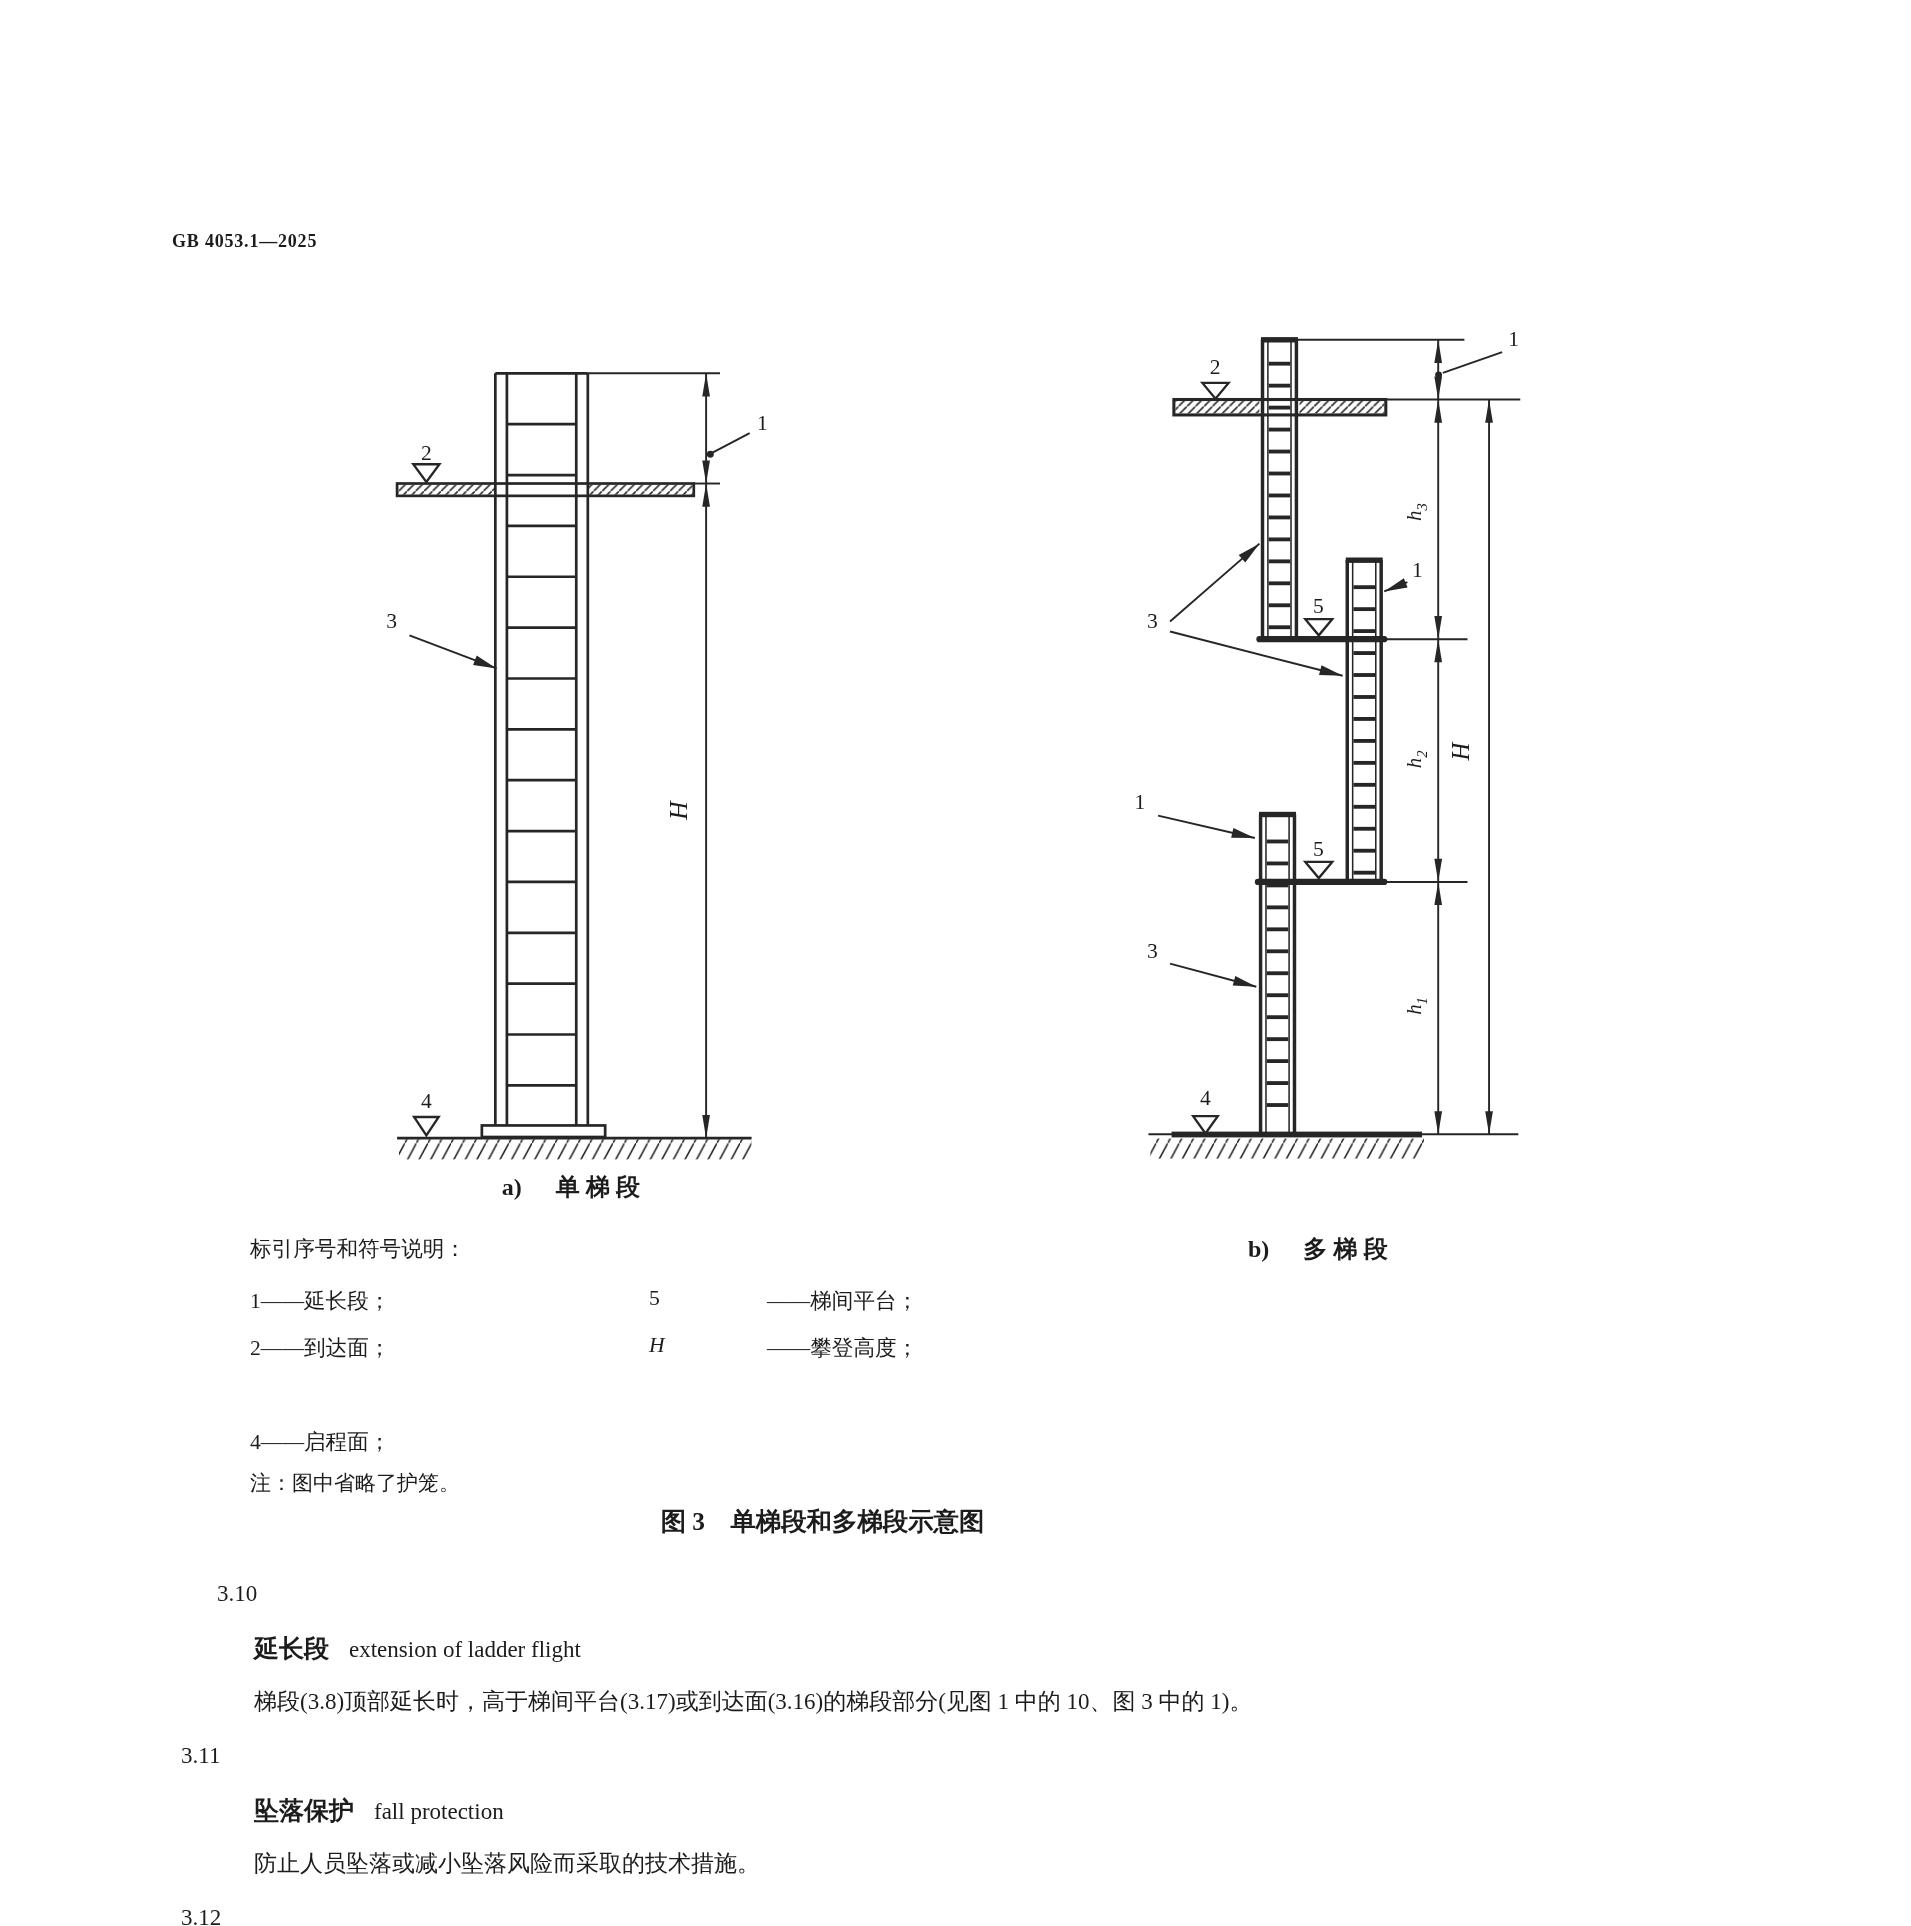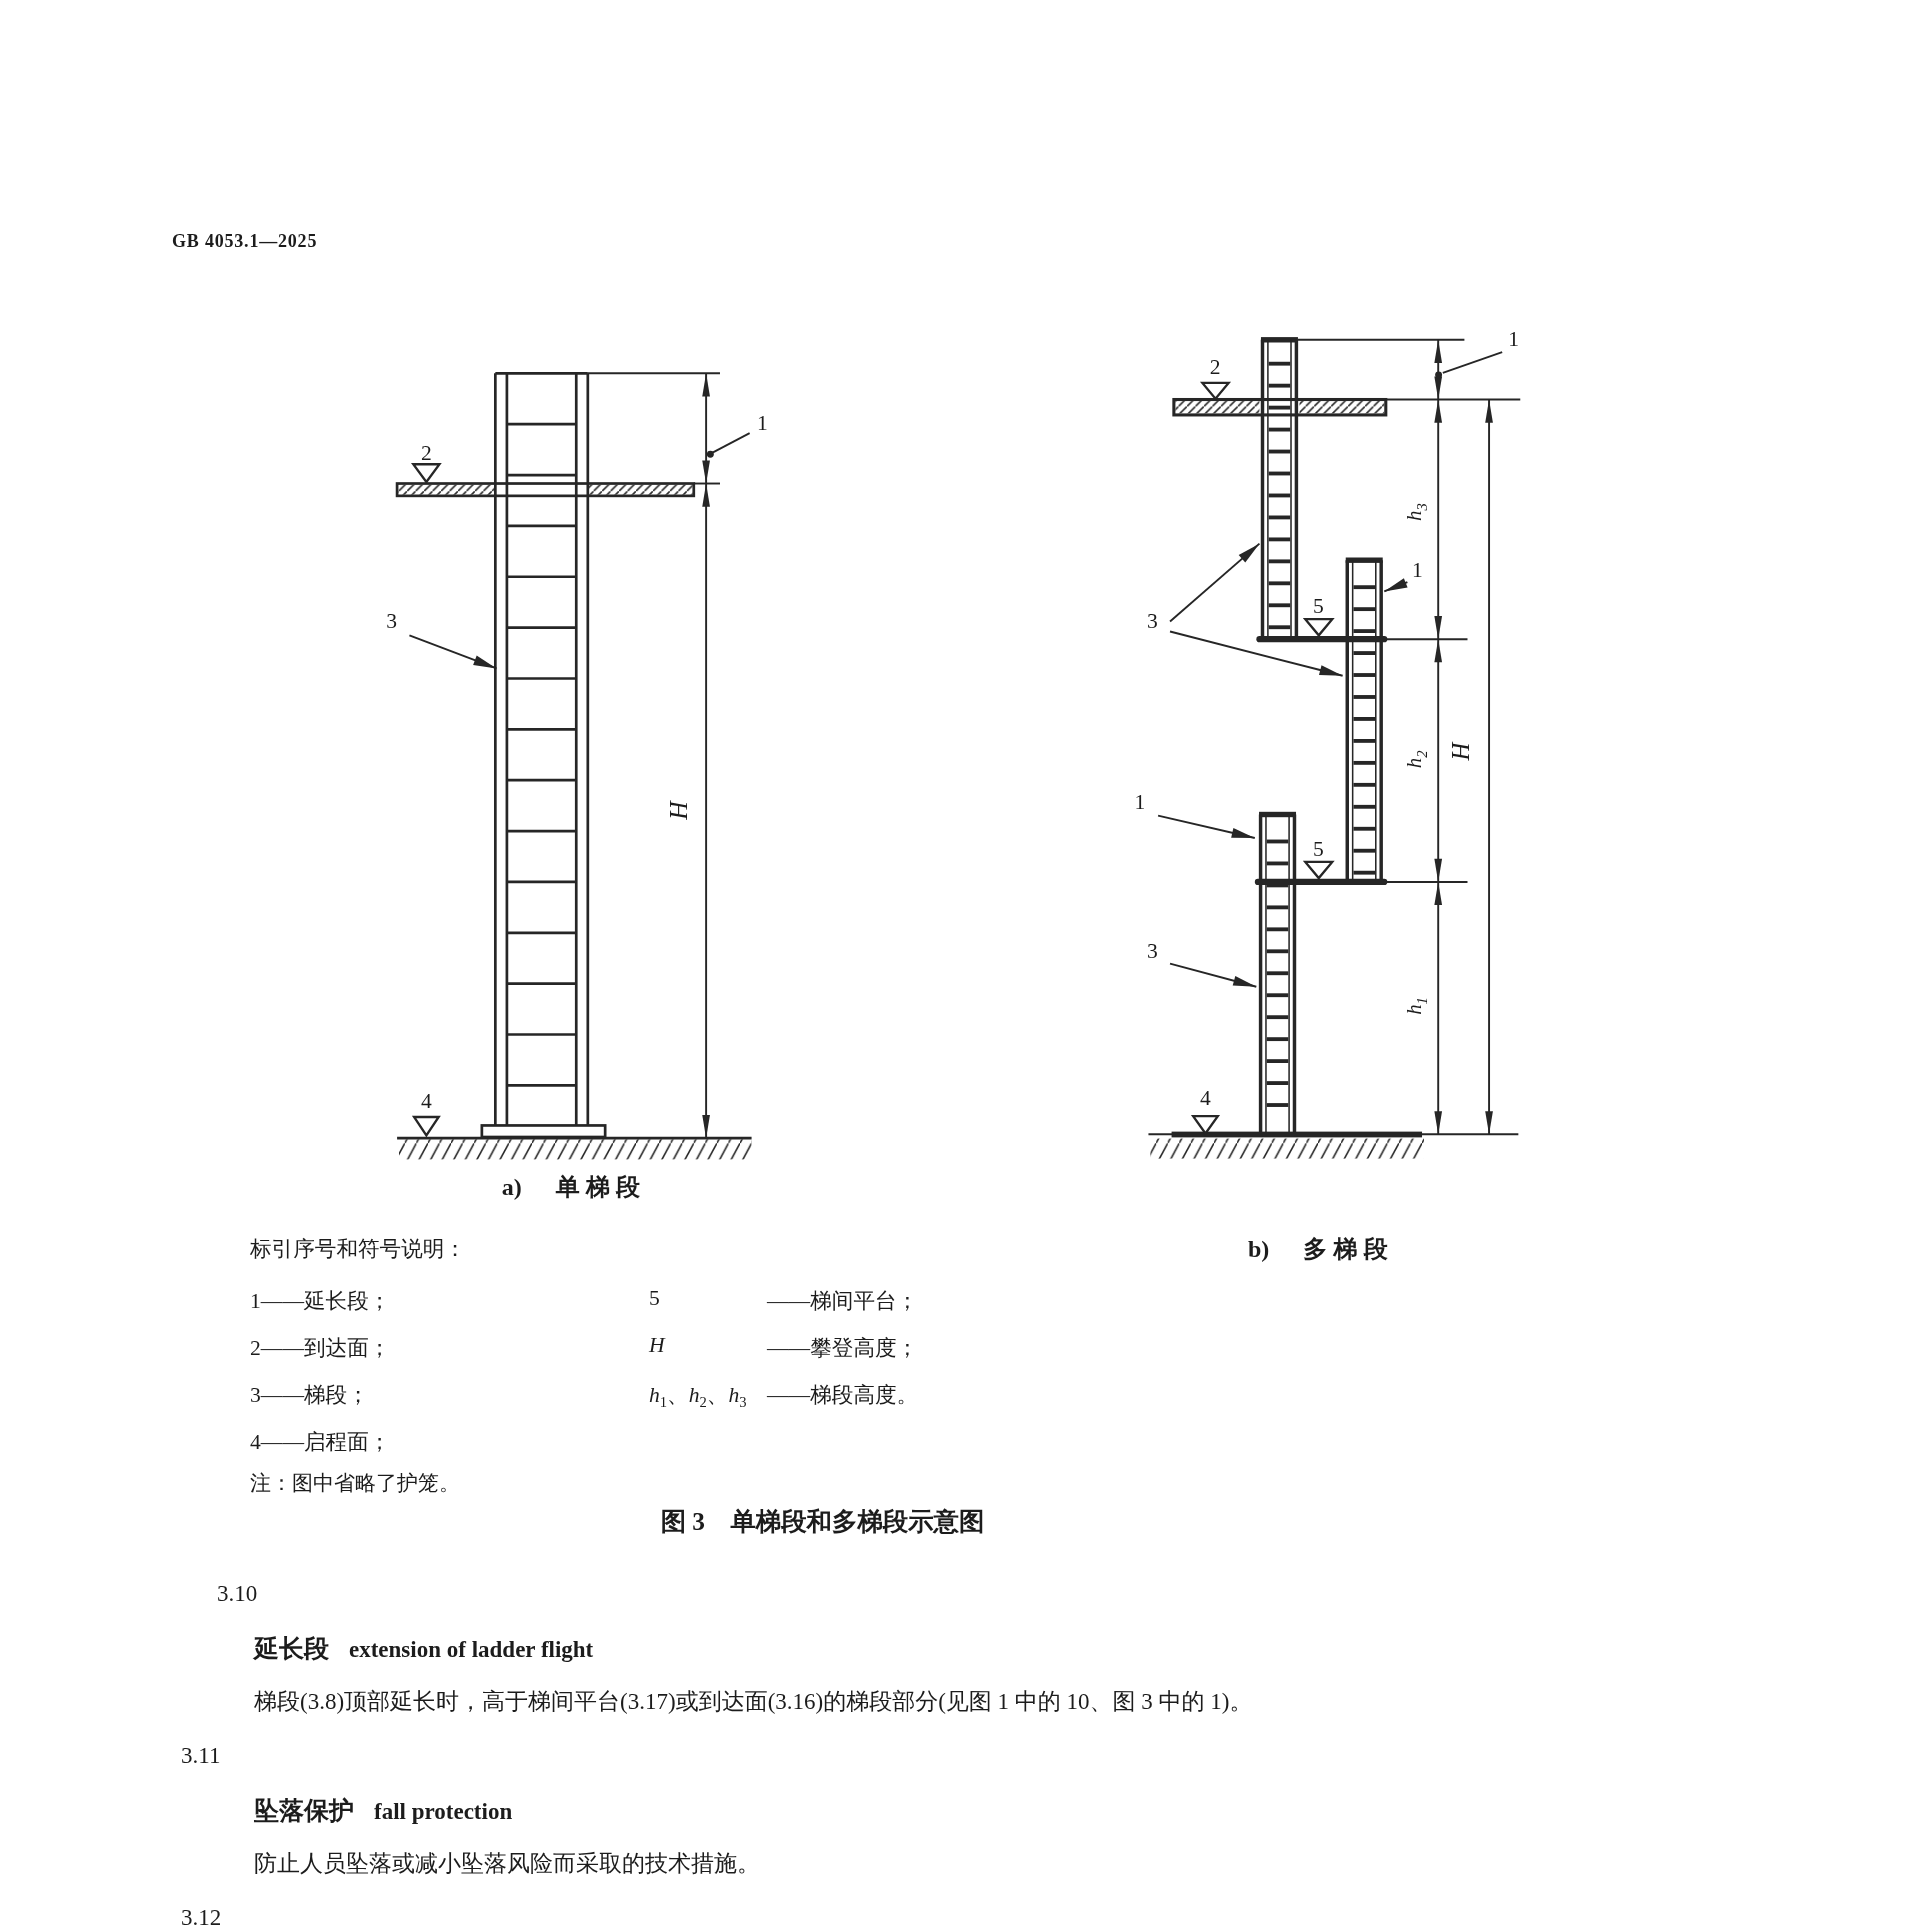--- a/index.html
+++ b/index.html
@@ -2,21 +2,21 @@
 <html style="font-size:6.2px"><head>
 <meta charset="utf-8">
 <style>
   html,body{margin:0;padding:0;background:#888;}
   #page{position:relative;width:1911px;height:2703px;background:#ffffff;
         font-family:"Liberation Serif","DejaVu Serif",serif;color:#1c1c1c;overflow:hidden;}
   .line{position:absolute;white-space:nowrap;line-height:1.15;}
   .hdr{font-size:18px;font-weight:bold;letter-spacing:0.8px;}
   .secnum{font-size:23px;}
   .term-zh{font-size:25px;font-weight:bold;}
-  .term-en{font-size:23px;font-weight:bold;margin-left:20px;}
+  .term-en{font-size:23px;font-weight:normal;margin-left:20px;}
   .para{font-size:23px;}
   .smallnote{font-size:21px;}
   .figcap{font-size:25.4px;font-weight:bold;}
   .subcap{font-size:24px;font-weight:bold;}
   .subcap .t{margin-left:34px;letter-spacing:6.2px;}
   .legend{font-size:21.6px;}
   .lg-row{position:absolute;white-space:nowrap;font-size:21.6px;}
   .lg-col2{position:absolute;left:399px;top:0;}
   .lg-col2d{position:absolute;left:517px;top:0;white-space:nowrap;}
   .it{font-style:italic;}
@@ -271,27 +271,20 @@
   <div class="lg-row" style="left:250px;top:1286px;width:1079px;">
     <span>1</span><span>——</span><span>延长段；</span>
     <span class="lg-col2">5</span>
     <span class="lg-col2d"><span>——</span><span>梯间平台；</span></span>
   </div>
   <div class="lg-row" style="left:250px;top:1333px;width:1079px;">
     <span>2</span><span>——</span><span>到达面；</span>
     <span class="lg-col2 it">H</span>
     <span class="lg-col2d"><span>——</span><span>攀登高度；</span></span>
   </div>
-  <div class="lg-row" style="left:250px;top:1380px;width:1079px;">
-    <span>3</span><span>——</span><span>梯段；</span>
-    <span class="lg-col2">
-      <span class="it">h</span><sub class="hs">1</sub><span>、</span><span class="it">h</span><sub class="hs">2</sub><span>、</span><span class="it">h</span><sub class="hs">3</sub>
-    </span>
-    <span class="lg-col2d"><span>——</span><span>梯段高度。</span></span>
-  </div>
   <div class="lg-row" style="left:250px;top:1427px;">
     <span>4</span><span>——</span><span>启程面；</span>
   </div>
 
   <div class="line smallnote" style="left:250px;top:1471px;">注：图中省略了护笼。</div>
 
   <div class="line figcap" style="left:0;top:1507px;width:1645px;text-align:center;">图 3　单梯段和多梯段示意图</div>
 
   <div class="line secnum" style="left:181px;top:1581px;margin-left:36px;">3.10</div>
   <div class="line" style="left:254px;top:1635px;">

